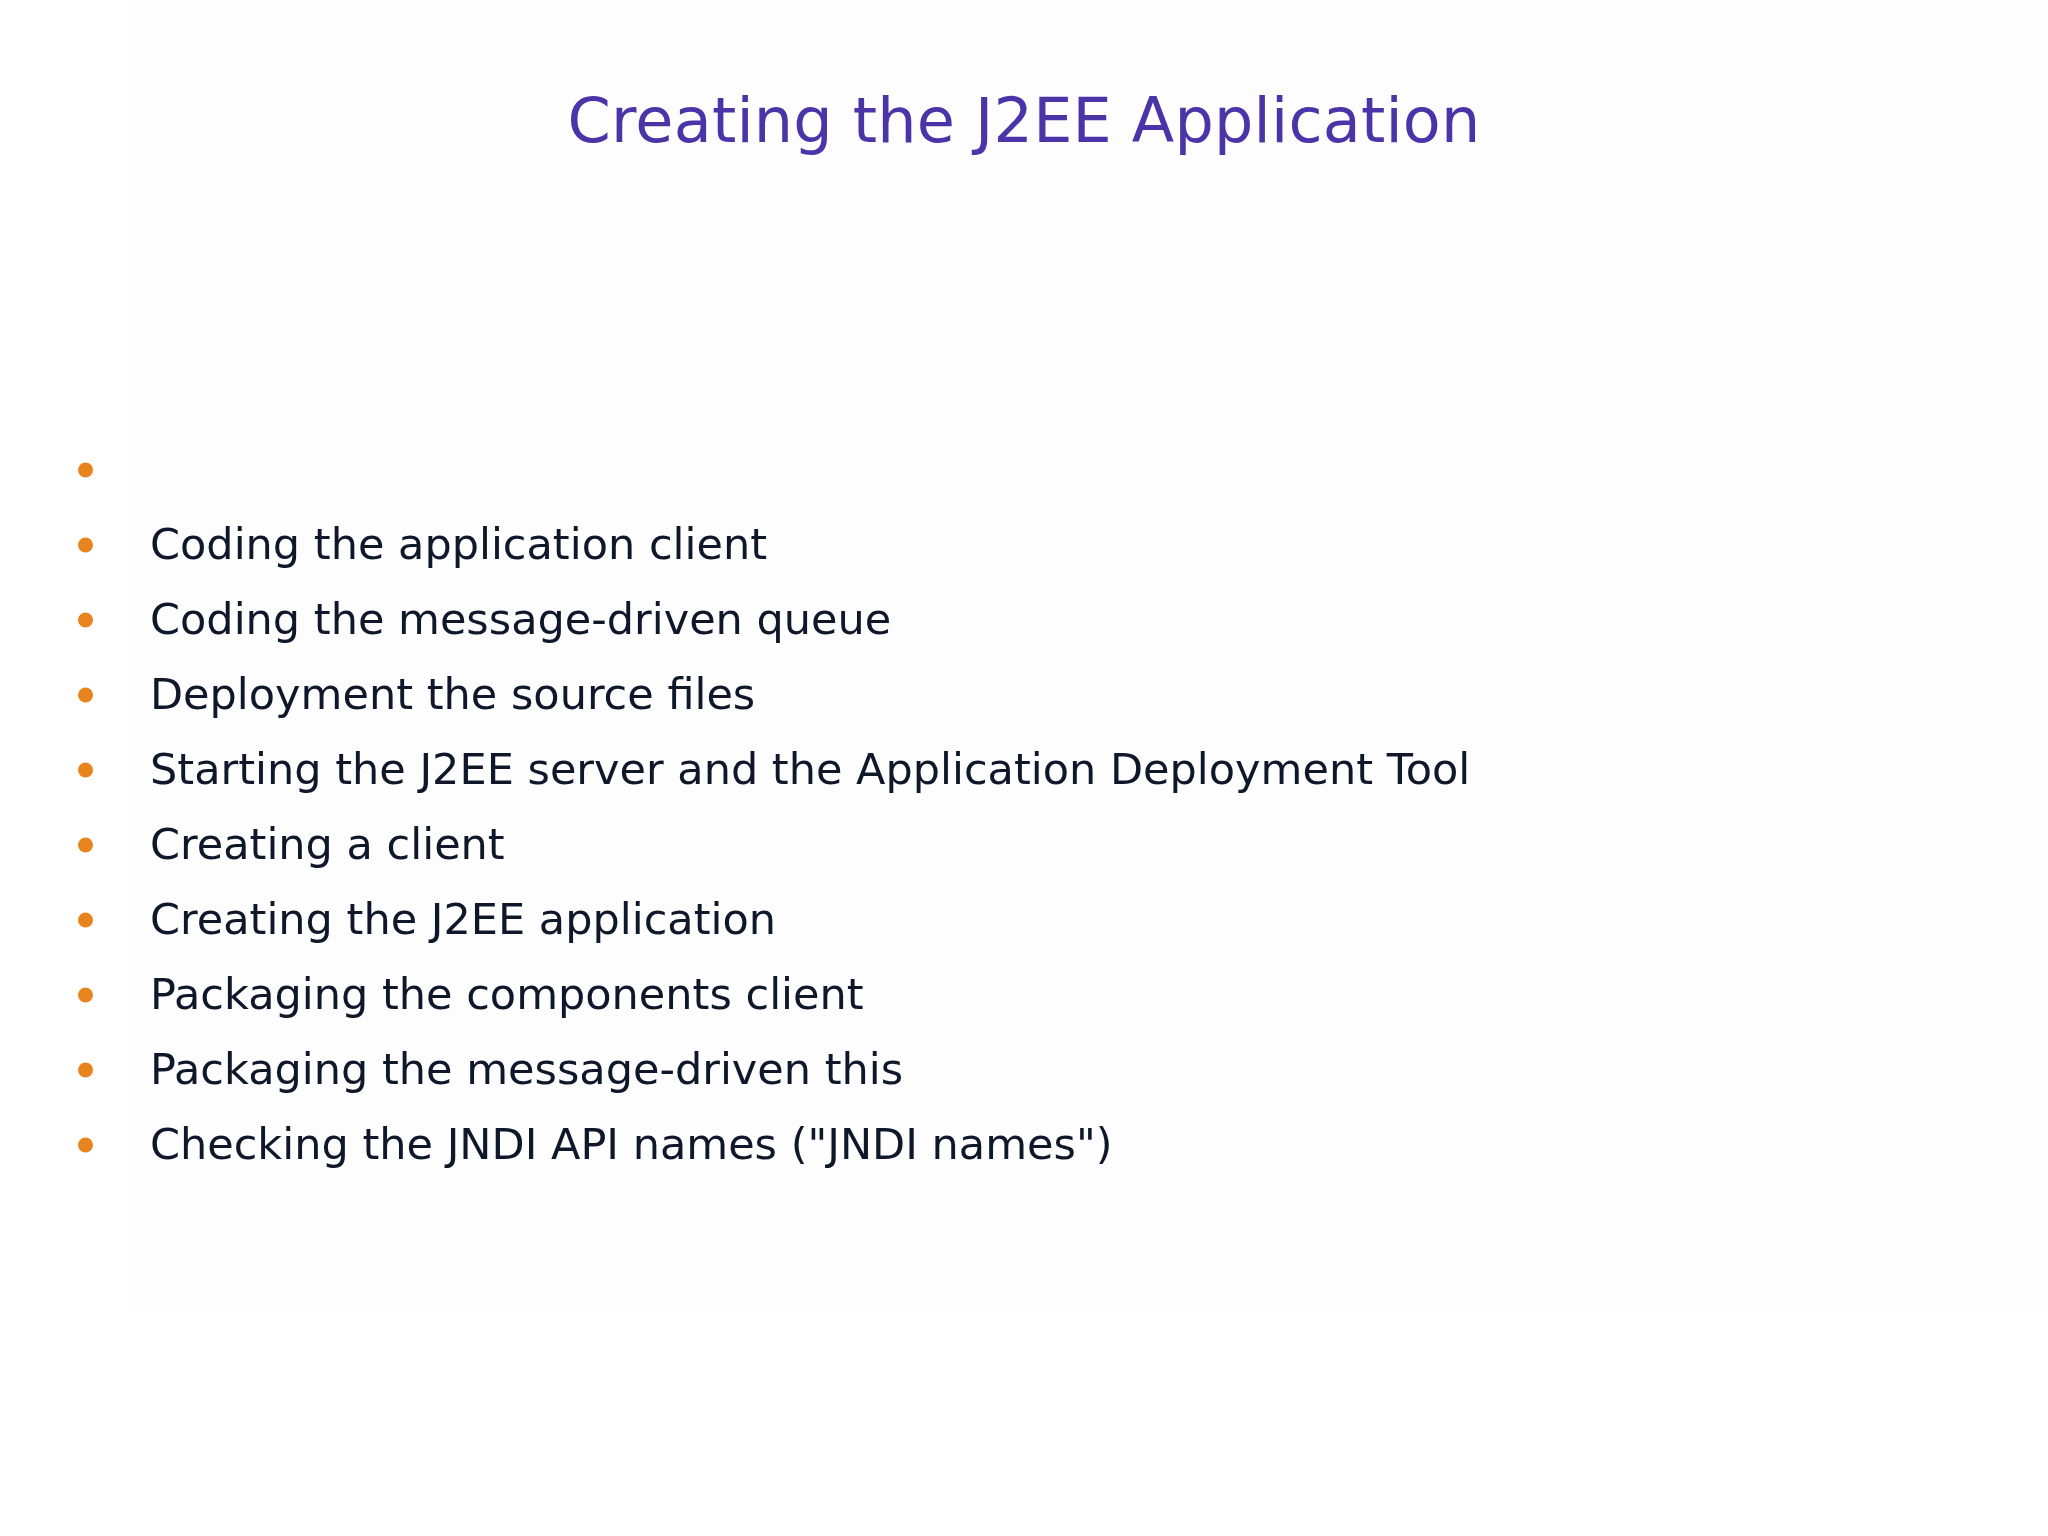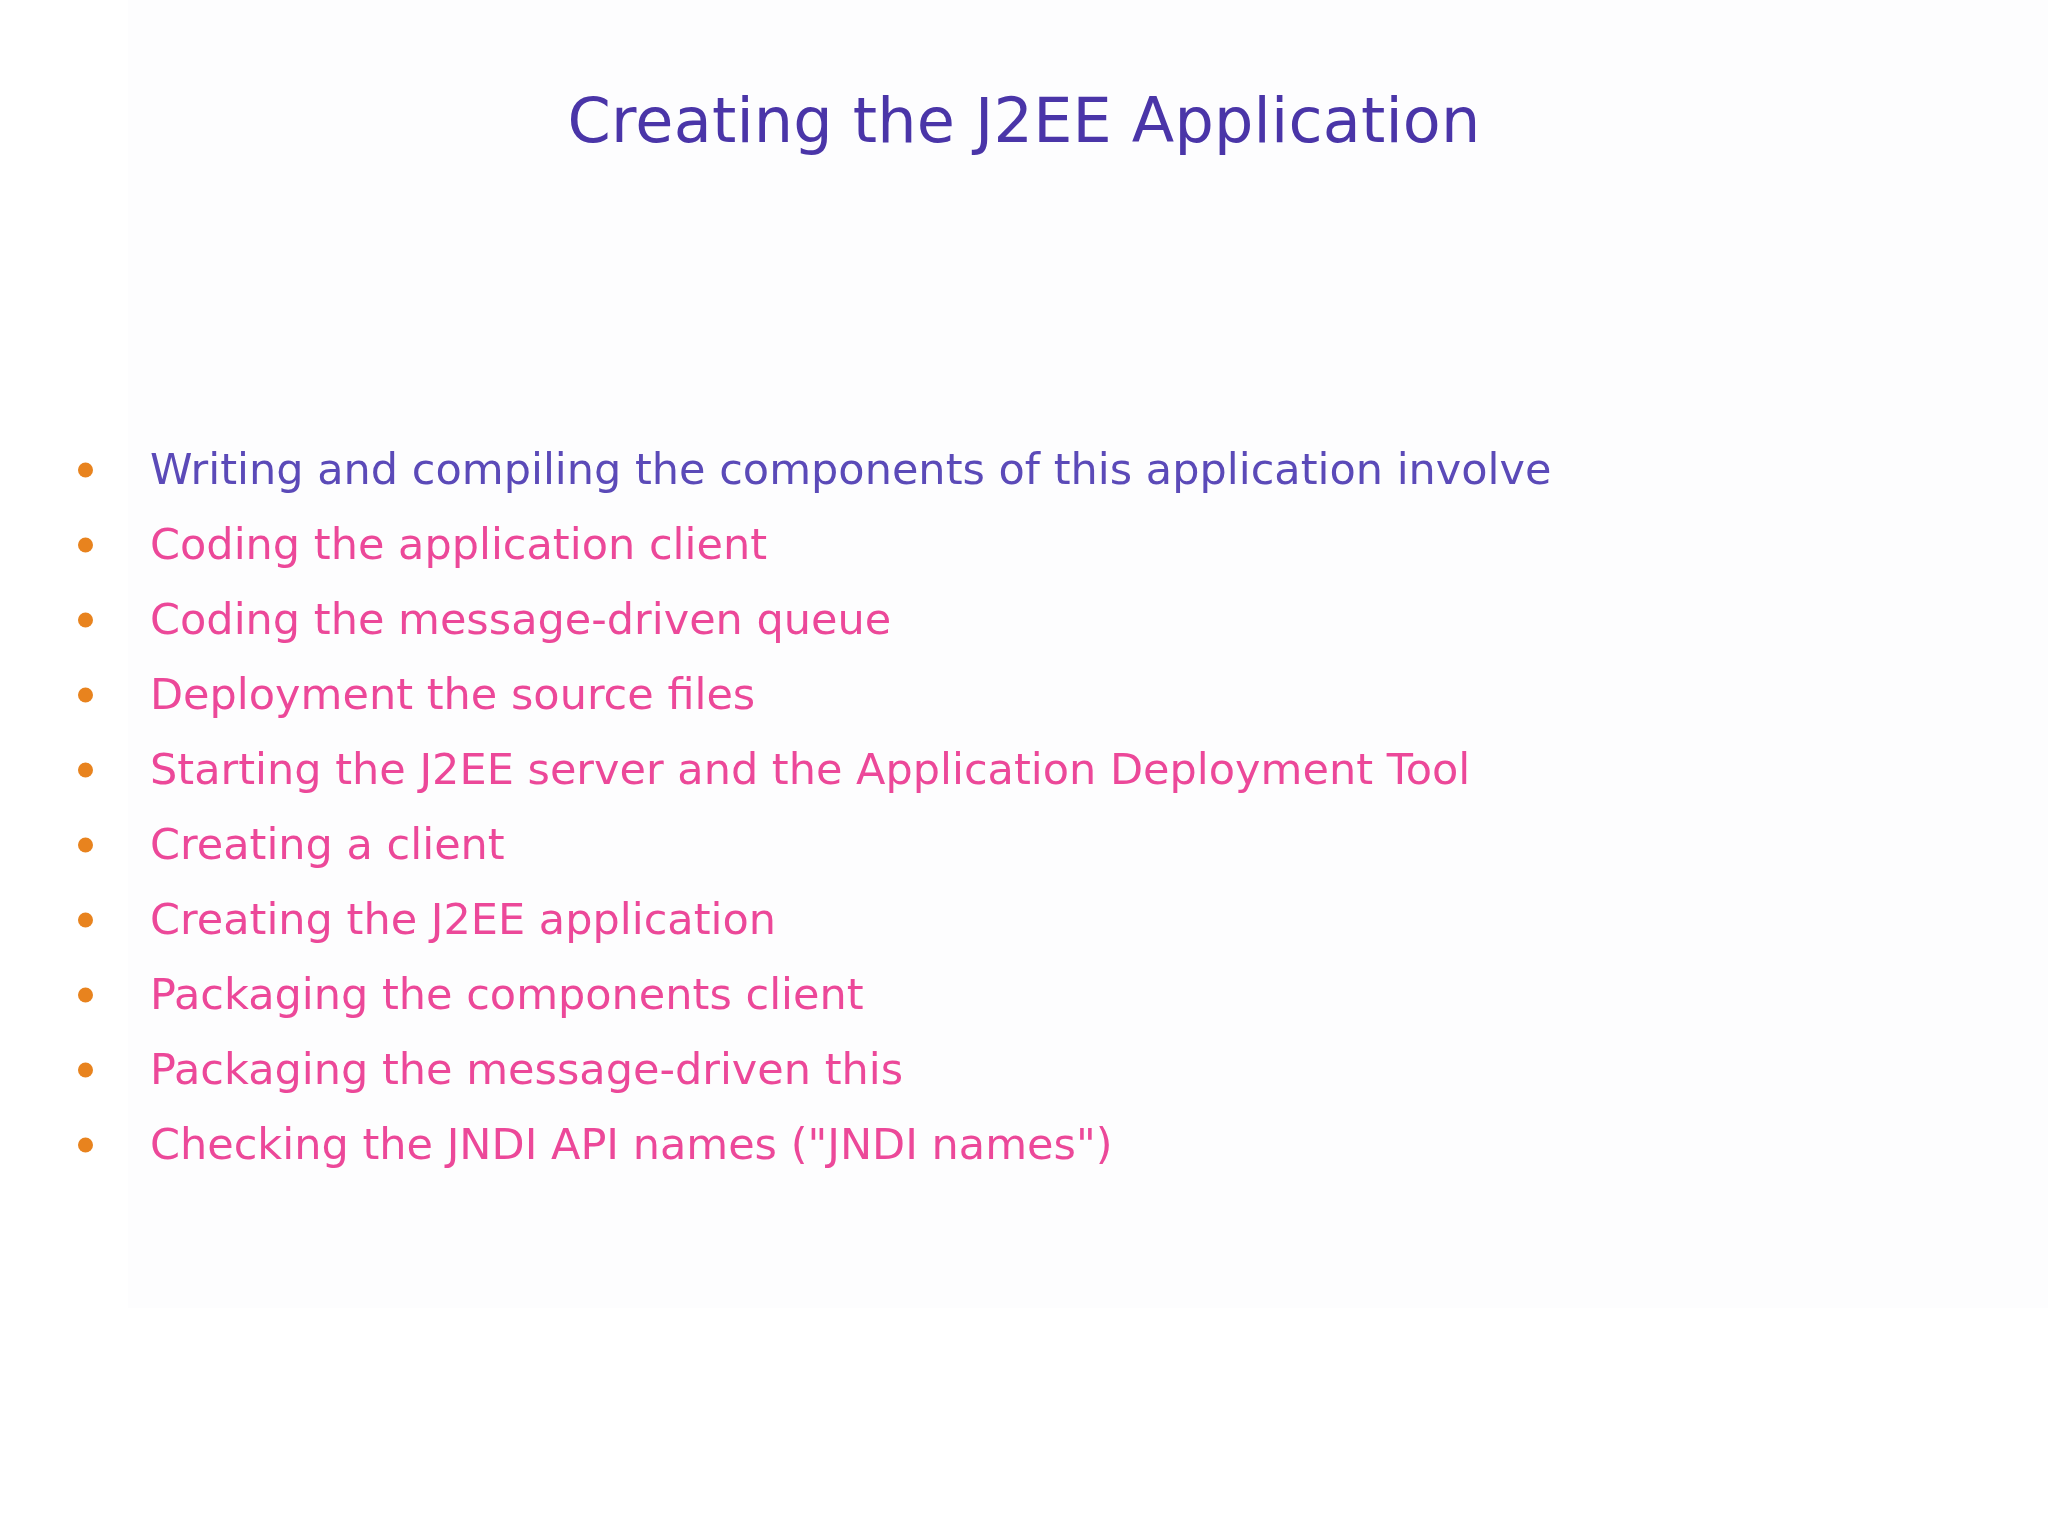--- a/index.html
+++ b/index.html
@@ -65,21 +65,21 @@
     width: 15px;
     height: 15px;
     border-radius: 50%;
     background: #E8831E;
   }
   .bullet-text {
     font-family: "DejaVu Sans", sans-serif;
     font-size: 43px;
     font-weight: 400;
     line-height: 1.05;
-    color: #ec4899;
+    color: #0f172a;
     white-space: nowrap;
   }
   .bullet-row.tone-purple .bullet-text {
     color: #5B4AB8;
   }
   .footer-bar {
     position: absolute;
     left: 0;
     top: 1468px;
     width: 2048px;
@@ -92,21 +92,20 @@
 
 <div class="slide">
 
   <div class="content-panel"></div>
 
   <div class="slide-title">Creating the J2EE Application</div>
 
   <ul class="bullet-list">
       <li class="bullet-row tone-purple">
         <span class="bullet-dot"></span>
-        <span class="bullet-text">Writing and compiling the components of this application involve</span>
       </li>
       <li class="bullet-row">
         <span class="bullet-dot"></span>
         <span class="bullet-text">Coding the application client</span>
       </li>
       <li class="bullet-row">
         <span class="bullet-dot"></span>
         <span class="bullet-text">Coding the message-driven queue</span>
       </li>
       <li class="bullet-row">

